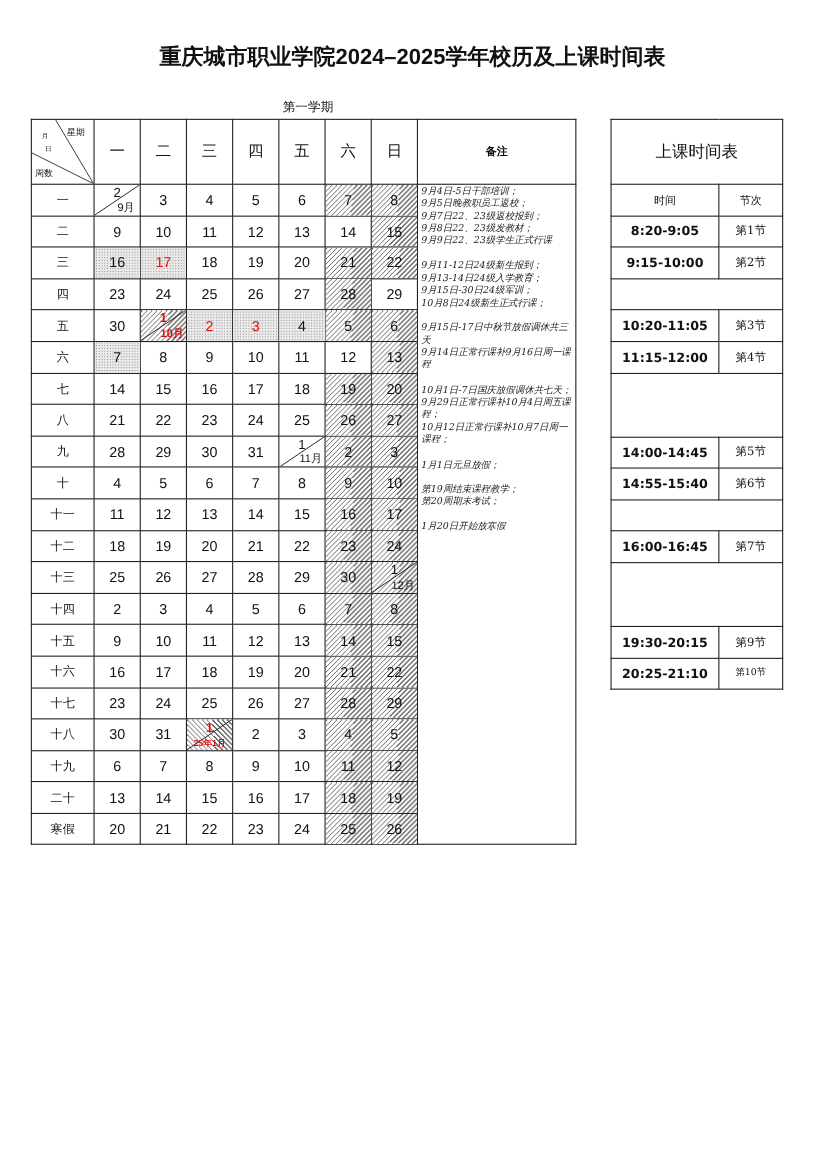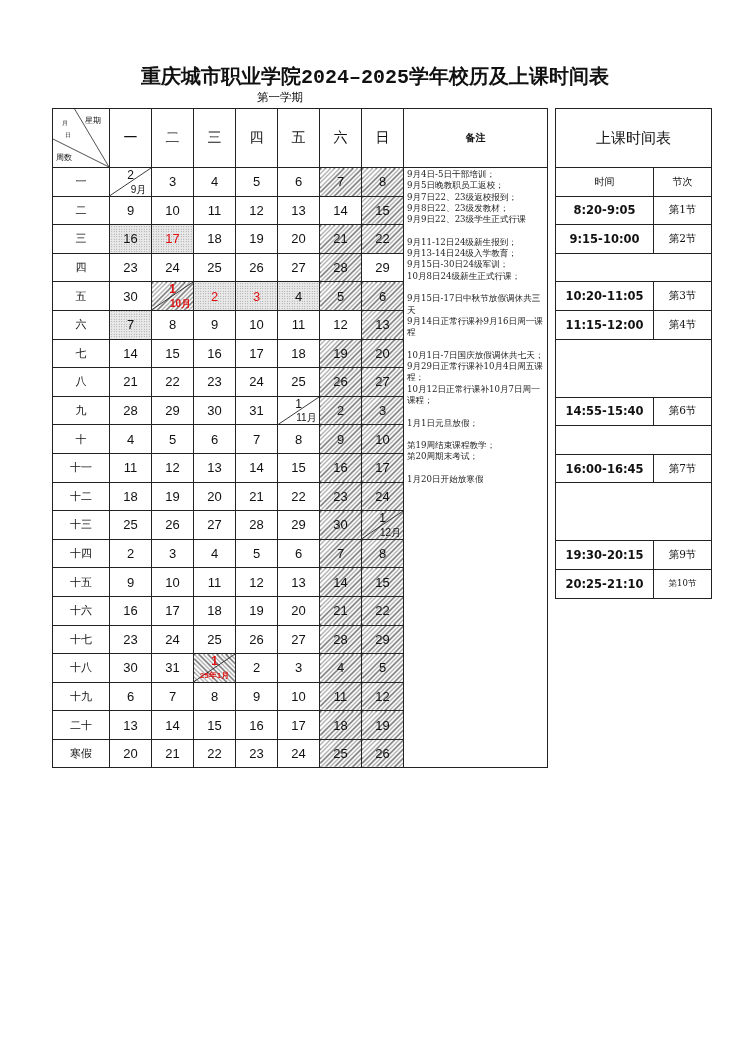--- a/index.html
+++ b/index.html
@@ -1,41 +1,41 @@
 <!DOCTYPE html>
 <html><head>
 <meta charset="utf-8">
 <style>
   html, body { margin: 0; padding: 0; background: #fff; }
   body { width: 750px; height: 1061px; position: relative; font-family: "Liberation Sans", "DejaVu Sans", sans-serif; color: #111; overflow: hidden; }
-  .title { position: absolute; left: 0; top: 63px; width: 750px; text-align: center; font-family: Liberation Mono, monospace; font-size: 20px; font-weight: bold; letter-spacing: 0px; }
+  .title { position: absolute; left: 0; top: 38px; width: 750px; text-align: center; font-family: Liberation Sans, sans-serif; font-size: 20px; font-weight: bold; letter-spacing: 0px; }
   .term { position: absolute; left: 230px; top: 90px; width: 100px; text-align: center; font-family: "DejaVu Serif", serif; font-size: 11.5px; font-weight: normal; }
 
   table { border-collapse: collapse; table-layout: fixed; position: absolute; }
   td { border: 1px solid #222; padding: 0; text-align: center; vertical-align: middle; position: relative; }
 
-  #cal { left: 52px; top: 108px; width: 495px; border: 1.5px solid #222; }
+  #cal { left: 28px; top: 108px; width: 495px; border: 1.5px solid #222; }
   #cal tr.hdr td { height: 58px; }
   #cal tr.row td { height: 27.6px; }
   #cal td.wk { font-family: "DejaVu Sans", sans-serif; font-size: 11px; }
   #cal td.day { font-size: 13px; }
   #cal td.dh { font-family: "DejaVu Sans", sans-serif; font-size: 14px; }
   .notehdr { font-family: "DejaVu Serif", serif; font-size: 10px; font-weight: bold; }
 
   .hatch { background: repeating-linear-gradient(135deg, #666 0 1px, #fff 1px 3.2px); }
   .hatch2 { background: repeating-linear-gradient(45deg, #666 0 1px, #fff 1px 3.2px); }
   .dots { background-color: #e9e9e9; background-image: radial-gradient(#8a8a8a 0.6px, transparent 0.8px); background-size: 2.5px 2.5px; }
   .red { color: #e01010; }
 
   .diag { position: absolute; left: 0; top: 0; width: 100%; height: 100%; }
   .split-top { position: absolute; top: 1px; left: 0; width: 100%; text-align: center; font-size: 12px; line-height: 13px; }
   .split-bot { position: absolute; bottom: 0px; left: 16px; right: 0; text-align: center; font-size: 10px; line-height: 12px; margin-top: 44px; }
   .split-bot.sm { font-size: 8px; left: 0; }
 
-  .notes { vertical-align: top !important; text-align: left !important; font-family: "DejaVu Serif", serif; font-size: 8.6px; line-height: 11.3px; color: #222; padding: 1px 2px 0 3px !important; }
+  .notes { vertical-align: top !important; text-align: left !important; font-family: "DejaVu Serif", serif; font-size: 8.6px; line-height: 11.3px; color: #222; padding: 1px 2px 0 3px !important; font-style: italic; }
   .notes div { white-space: normal; }
   .notes .gap { height: 11.3px; }
 
   .corner-lbl { position: absolute; font-family: "DejaVu Serif", serif; font-size: 6px; }
 
   #tt { left: 555px; top: 108px; width: 156px; border: 1.5px solid #222; }
   #tt td { height: 27.6px; font-size: 11px; }
   #tt tr.tthdr td { height: 58px; font-family: "DejaVu Sans", sans-serif; font-size: 15px; }
   #tt td.time { font-family: "DejaVu Sans", sans-serif; font-weight: bold; font-size: 11.5px; }
   #tt td.per { font-family: "DejaVu Serif", serif; font-size: 10.5px; }
@@ -381,20 +381,24 @@
         <td class="per">第3节</td>
       </tr>
   <tr>
         <td class="time">11:15-12:00</td>
         <td class="per">第4节</td>
       </tr>
   <tr>
         <td colspan="2" style="height:57px"></td>
       </tr>
   <tr>
+        <td class="time">14:00-14:45</td>
+        <td class="per">第5节</td>
+      </tr>
+  <tr>
         <td class="time">14:55-15:40</td>
         <td class="per">第6节</td>
       </tr>
   <tr>
         <td colspan="2"></td>
       </tr>
   <tr>
         <td class="time">16:00-16:45</td>
         <td class="per">第7节</td>
       </tr>

